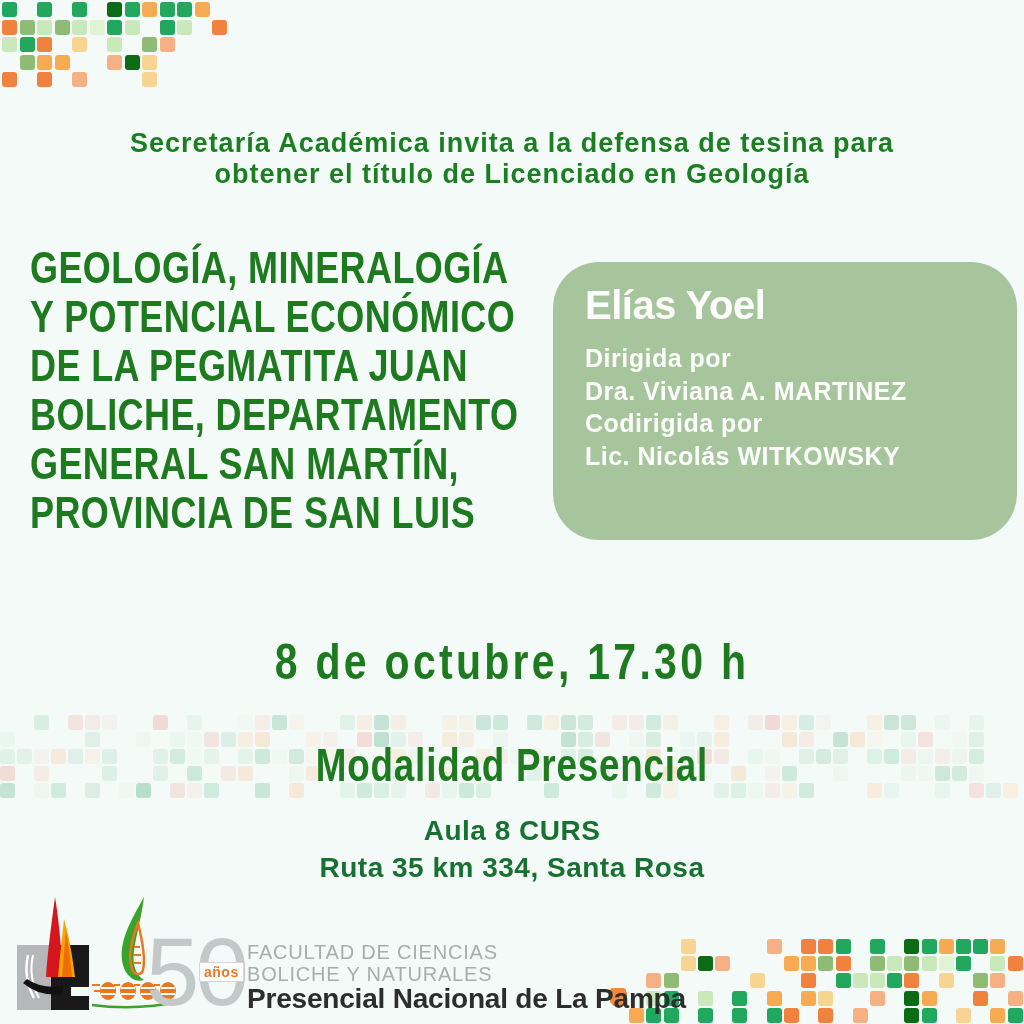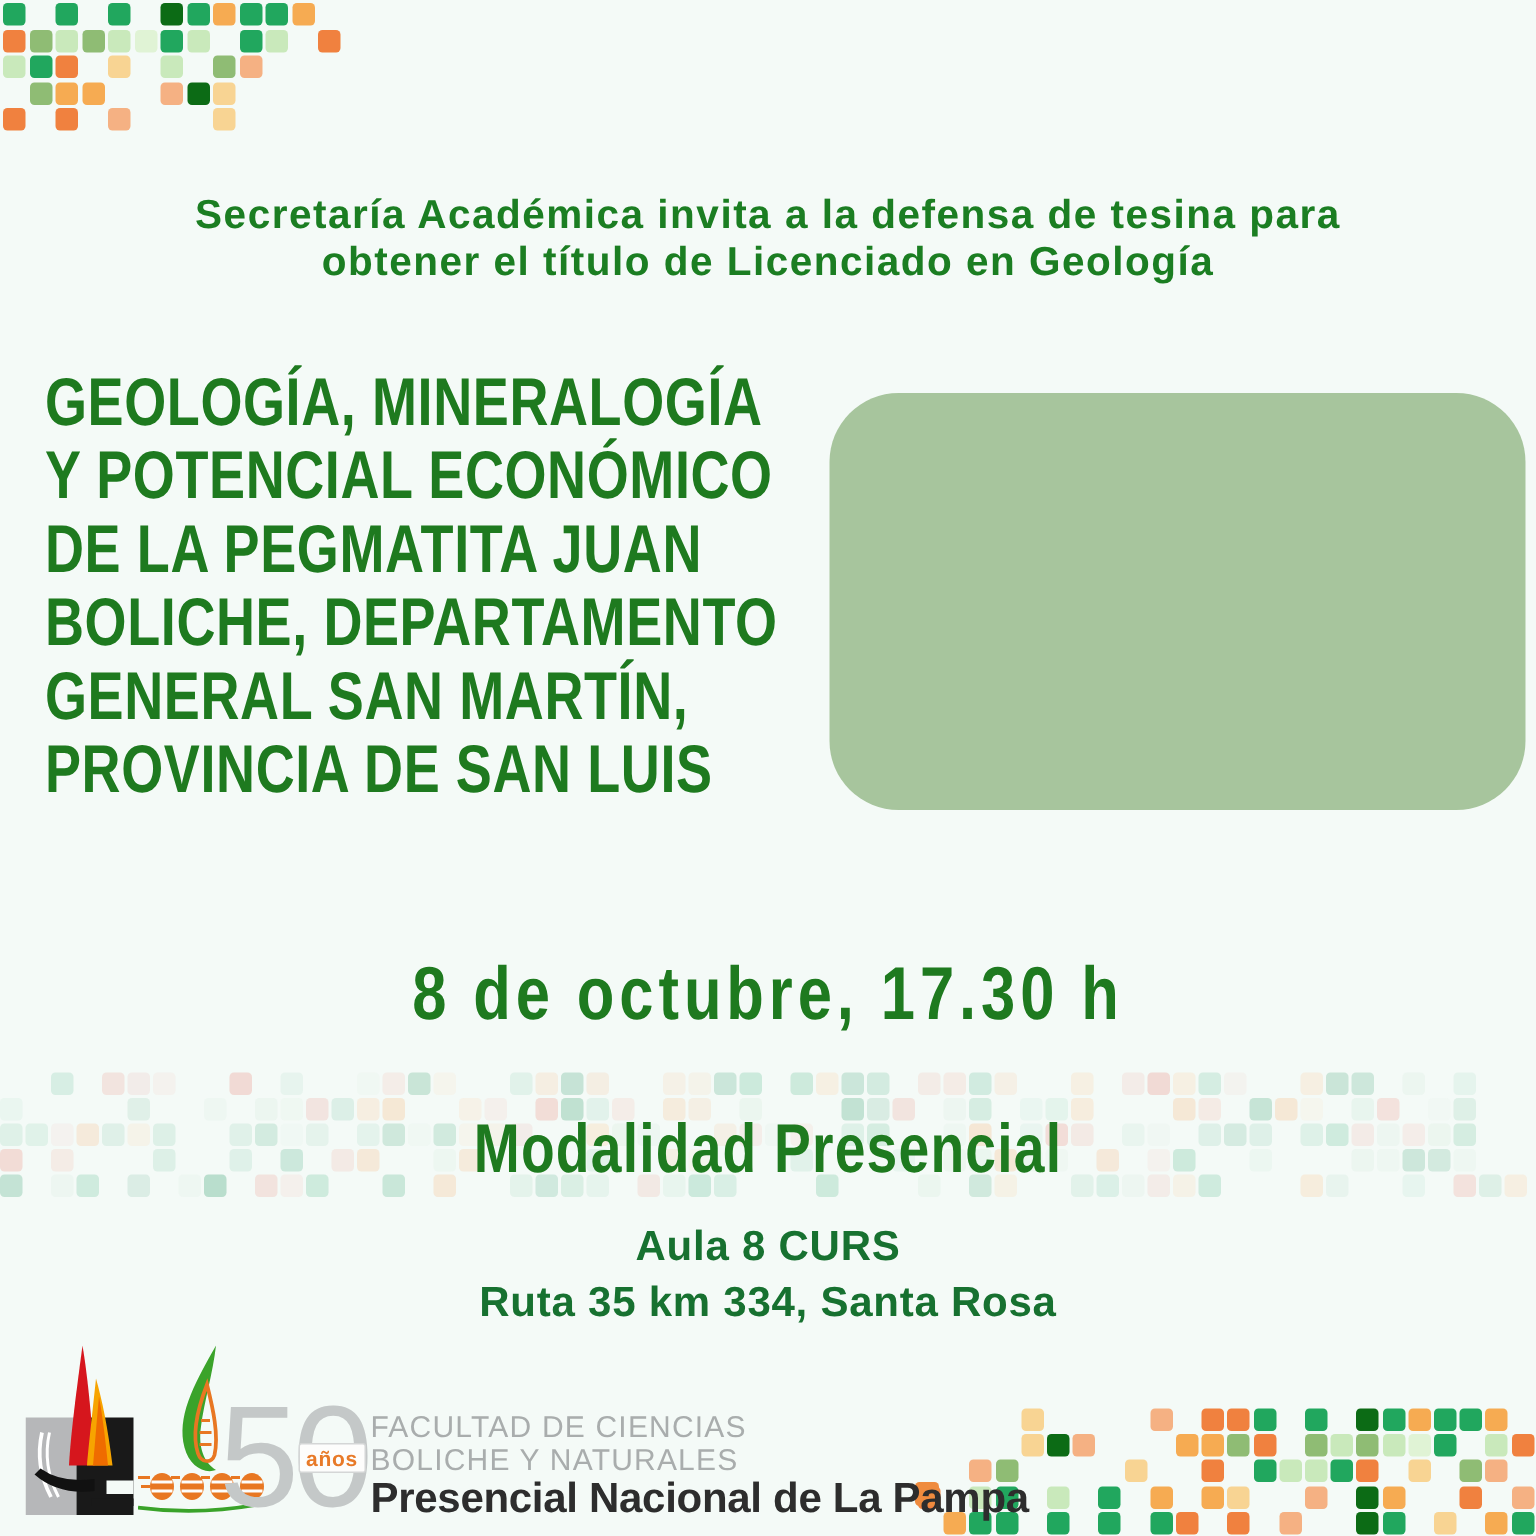--- a/index.html
+++ b/index.html
@@ -373,20 +373,25 @@
 obtener el título de Licenciado en Geología</div>
 
 <div class="abs thesis-title">GEOLOGÍA, MINERALOGÍA
 Y POTENCIAL ECONÓMICO
 DE LA PEGMATITA JUAN
 BOLICHE, DEPARTAMENTO
 GENERAL SAN MARTÍN,
 PROVINCIA DE SAN LUIS</div>
 
 <div class="abs name-box">
+  <div class="first-name">Elías Yoel</div>
+  <div class="direction">Dirigida por
+Dra. Viviana A. MARTINEZ
+Codirigida por
+Lic. Nicolás WITKOWSKY</div>
 </div>
 
 <div class="abs date-line">8 de octubre, 17.30 h</div>
 <div class="abs modalidad">Modalidad Presencial</div>
 <div class="abs venue">Aula 8 CURS
 Ruta 35 km 334, Santa Rosa</div>
 
 <svg class="abs" style="left:17px;top:897px;" width="78" height="115" viewBox="0 0 78 115">
   <rect x="0" y="48" width="34" height="65" fill="#b6b7b9"></rect>
   <rect x="34" y="48" width="38" height="65" fill="#191919"></rect>

